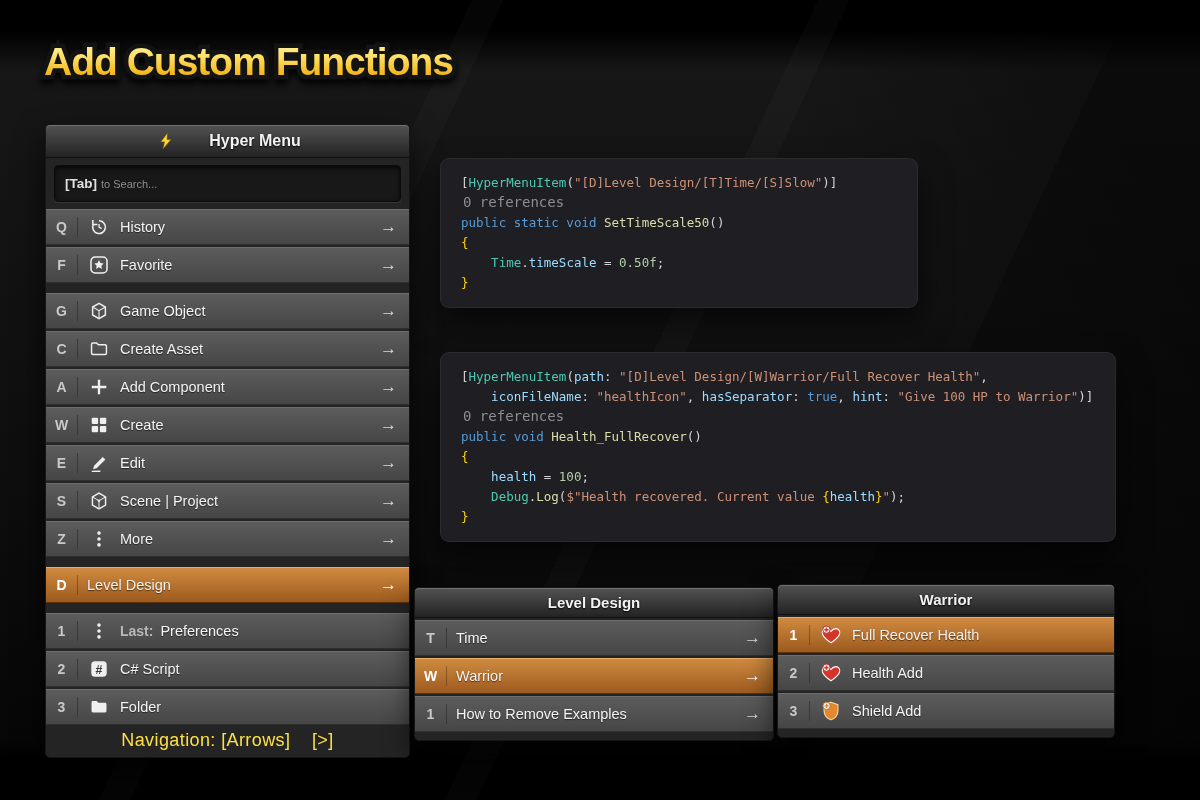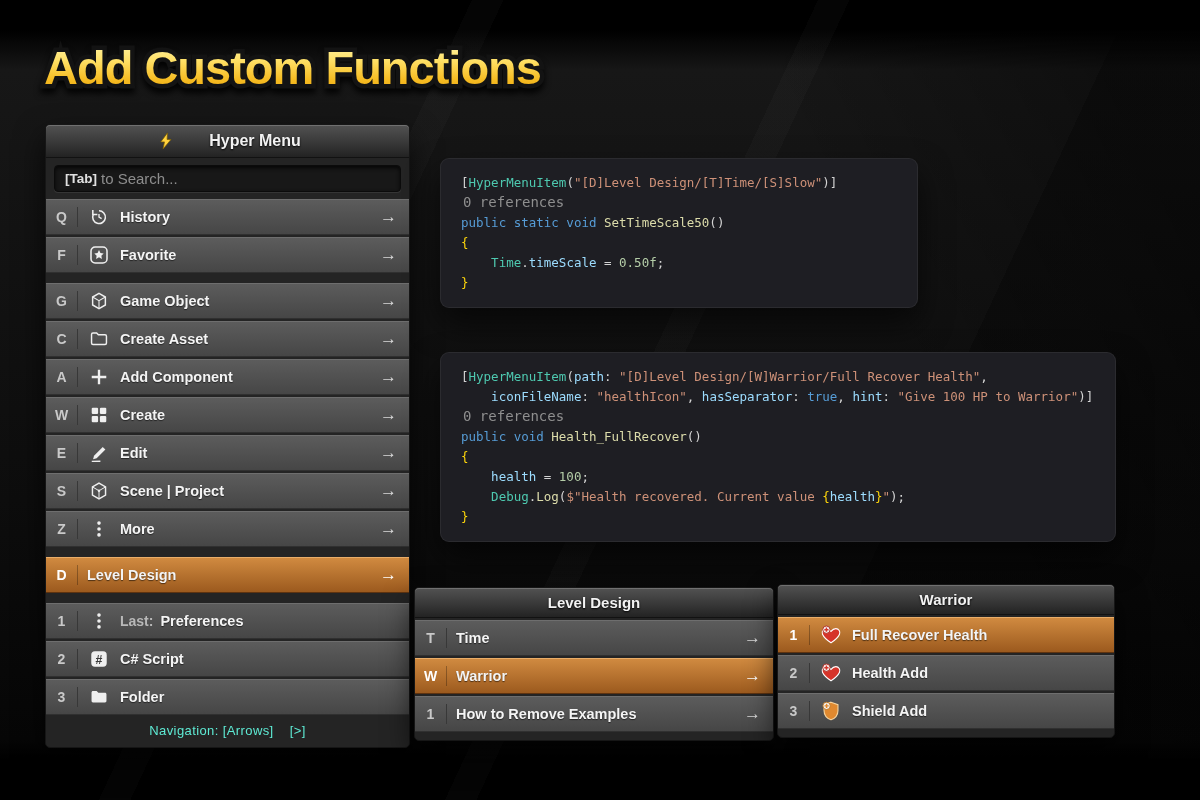--- a/index.html
+++ b/index.html
@@ -8,59 +8,59 @@
   #stage{position:relative;width:1200px;height:800px;overflow:hidden;
     background:linear-gradient(180deg,#000 0,#000 30px,#171717 70px,#131313 230px,#0d0d0d 500px,#060606 740px,#000 760px,#000 800px)}
   #stage::before{content:"";position:absolute;inset:0;pointer-events:none;
     background:
       linear-gradient(115deg,transparent 0 30%,rgba(255,255,255,.02) 30% 32%,transparent 32% 52%,rgba(255,255,255,.018) 52% 54%,transparent 54% 72%,rgba(0,0,0,.25) 72% 100%),
       linear-gradient(245deg,rgba(0,0,0,.35) 0 8%,transparent 30%)}
   #scene{position:absolute;inset:0}
 
   
   .title-wrap{position:absolute;left:44px;top:40px;height:70px;filter:drop-shadow(0 5px 3px rgba(0,0,0,.85))}
-  .title{font-size:47px;font-weight:bold;letter-spacing:-1px;white-space:nowrap;position:absolute;left:0;top:0;font-family:"Liberation Sans",sans-serif}
+  .title{font-size:39px;font-weight:bold;letter-spacing:-1px;white-space:nowrap;position:absolute;left:0;top:0;font-family:"Liberation Sans",sans-serif}
   .title.stroke{-webkit-text-stroke:9px #131313;color:#131313}
   .title.fill{background:linear-gradient(180deg,#fff6b0 0%,#ffe065 38%,#f6bc22 72%,#e8a512 100%);-webkit-background-clip:text;background-clip:text;color:transparent}
 
   
   .panel{position:absolute;background:#242424;border:1px solid #161616;border-radius:5px;box-shadow:0 14px 30px rgba(0,0,0,.7)}
   .phead{display:flex;align-items:center;justify-content:center;gap:22px;
     background:linear-gradient(180deg,#525252,#232323);border-radius:4px 4px 0 0;border-bottom:1px solid #121212;
     box-shadow:inset 0 1px 0 rgba(255,255,255,.18)}
   .ptitle{font-size:16px;font-weight:bold;color:#f2f2f2;text-shadow:0 1px 2px #000}
 
   #hyper-menu{left:45px;top:124px;width:365px;padding-bottom:3px}
   #hyper-menu .phead{height:33px}
   #level-menu{left:414px;top:587px;width:360px;padding-bottom:6px}
   #warrior-menu{left:777px;top:584px;width:338px;padding-bottom:6px}
   #level-menu .phead,#warrior-menu .phead{height:30px}
   #level-menu .ptitle,#warrior-menu .ptitle{font-size:15px}
 
-  .search{margin:7px 8px;height:27px;background:#181818;border:1px solid #0b0b0b;border-radius:4px;display:flex;align-items:center;padding:0 10px;
+  .search{margin:7px 8px;height:37px;background:#181818;border:1px solid #0b0b0b;border-radius:4px;display:flex;align-items:center;padding:0 10px;
     box-shadow:inset 0 2px 4px rgba(0,0,0,.8),0 1px 0 rgba(255,255,255,.08)}
   .search .sp{color:#e0e0e0;font-weight:bold;font-size:13.5px}
-  .search .ss{color:#8d8d8d;font-size:15px;margin-left:4px}
+  .search .ss{color:#8d8d8d;font-size:11px;margin-left:4px}
 
   .mrow{height:36px;margin:2px 0;display:flex;align-items:center;
     background:linear-gradient(180deg,#5c5c5c,#464646);
     border-top:1px solid #6e6e6e;border-bottom:1px solid #303030;cursor:pointer}
   .mrow.gap{margin-top:10px}
   .mkey{width:31px;text-align:center;color:#c9c9c9;font-size:14px;font-weight:bold;flex:0 0 auto}
   .mdiv{width:1px;height:20px;background:#383838;margin-right:9px;flex:0 0 auto}
   .micon{width:24px;height:22px;display:flex;align-items:center;justify-content:center;margin-right:9px;flex:0 0 auto}
-  .mlabel{color:#f4f4f4;font-weight:bold;font-size:14.5px;text-shadow:0 1px 1px rgba(0,0,0,.55);white-space:nowrap}
+  .mlabel{color:#f4f4f4;font-weight:normal;font-size:14.5px;text-shadow:0 1px 1px rgba(0,0,0,.55);white-space:nowrap}
   .mprefix{color:#b8b8b8;font-weight:bold;margin-right:7px;font-size:14px}
   .mprefix:empty{display:none}
   .marrow{margin-left:auto;margin-right:12px;color:#dadada;font-size:17px;font-weight:bold}
   .mrow.hl{background:linear-gradient(180deg,#d08a40,#9c5a1e);border-top:1px solid #e9ad69;border-bottom:1px solid #5e3310}
   .mrow.hl .mkey{color:#fff}
   .mrow.hl .mdiv{background:rgba(0,0,0,.28)}
   .mrow.hl .marrow{color:#fff}
-  .mfooter{height:27px;display:flex;align-items:center;justify-content:center;color:#5eead4;font-size:13px;letter-spacing:.4px;white-space:pre}
+  .mfooter{height:27px;display:flex;align-items:center;justify-content:center;color:#fde047;font-size:18px;letter-spacing:.4px;white-space:pre}
 
   
   .code{position:absolute;background:#1e1e23;border:1px solid rgba(255,255,255,.06);border-radius:9px;padding:14px 20px;
     font-family:"DejaVu Sans Mono","Liberation Mono",monospace;font-size:12.5px;line-height:20px;white-space:pre;
     box-shadow:0 16px 32px rgba(0,0,0,.6)}
   #code1{left:440px;top:158px;width:478px}
   #code2{left:440px;top:352px;width:676px}
   .cl{min-height:20px}
   .cl.refline{line-height:14px;padding:2px 0 1px 2px}
   .tk-w{color:#d4d4d4}.tk-ty{color:#4EC9B0}.tk-s{color:#CE9178}.tk-k{color:#569CD6}

